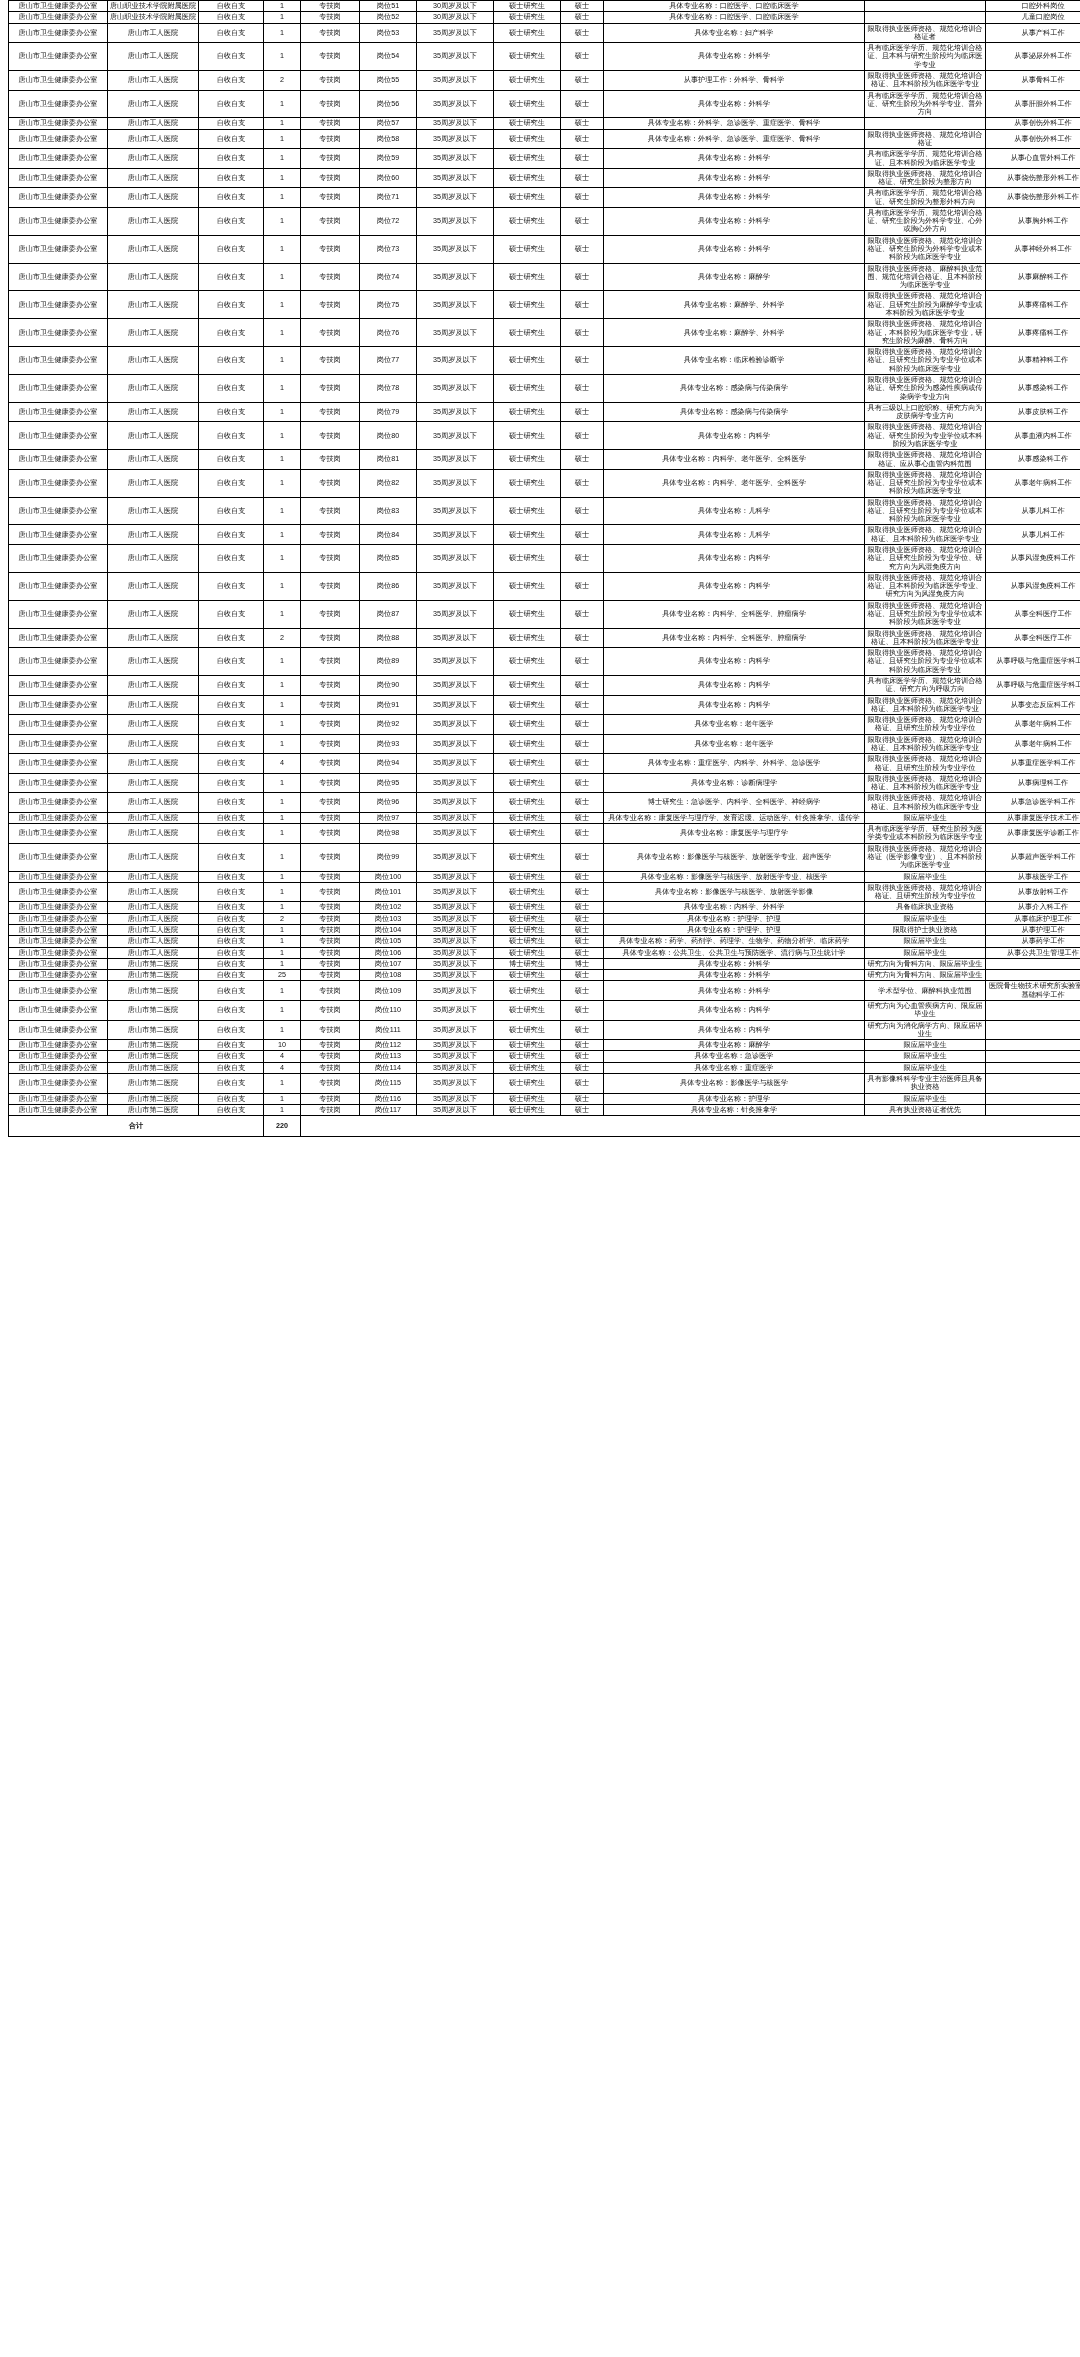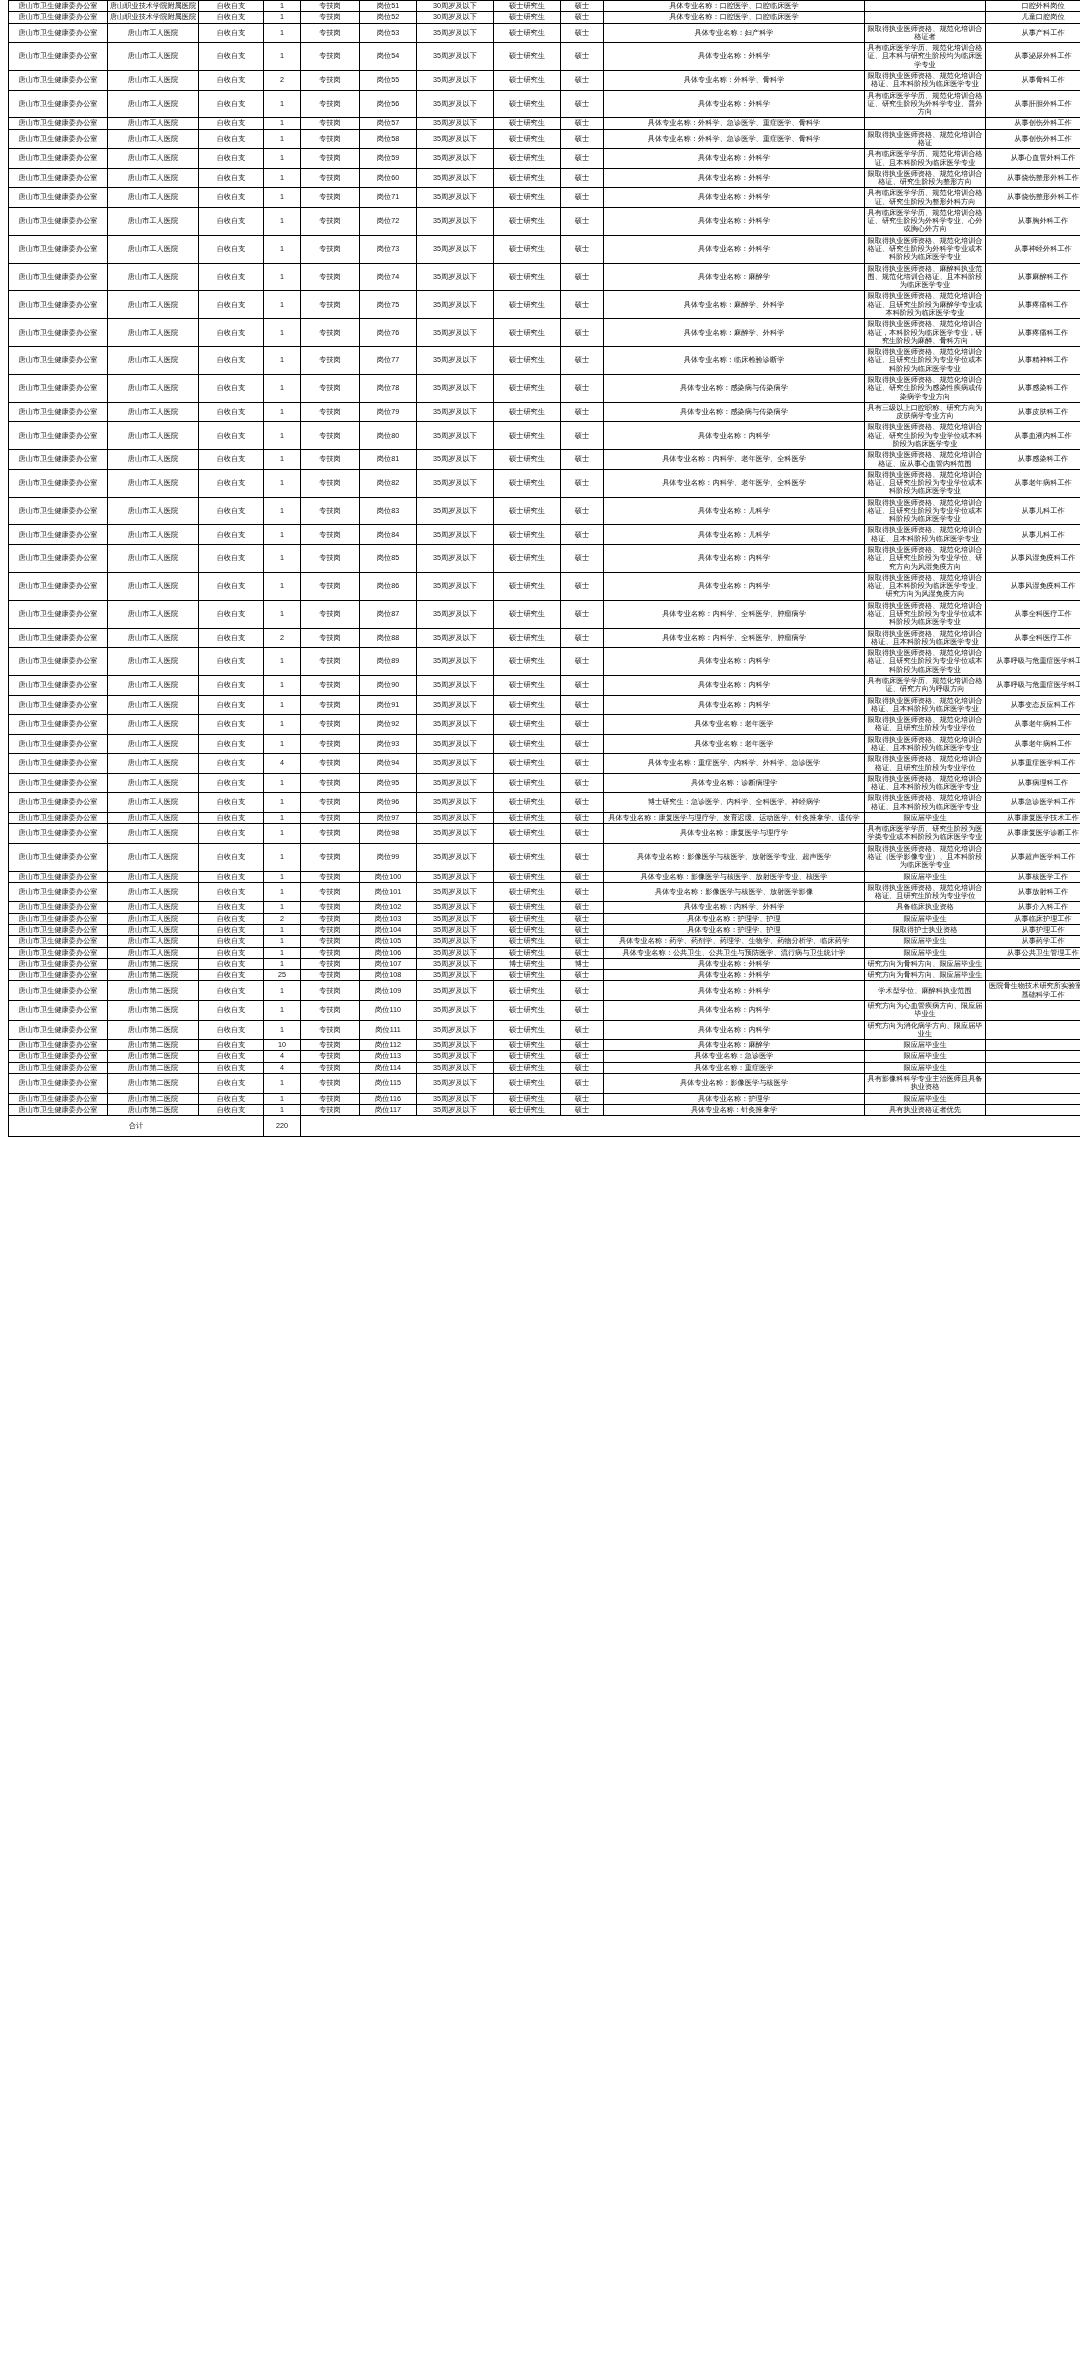--- a/index.html
+++ b/index.html
@@ -21,21 +21,21 @@
   td.c2{width:62px;}
   td.c3{width:34px;}
   td.c4{width:56px;}
   td.c5{width:54px;margin-top:32px;}
   td.c6{width:74px;}
   td.c7{width:64px;}
   td.c8{width:40px;}
   td.c9{width:258px;}
   td.c10{width:118px;margin-left:47px;}
   td.c11{width:112px;}
-  .total-row td{height:18px;font-size:8px;}
+  .total-row td{height:18px;font-size:8px;font-weight:bold;}
 </style>
 </head>
 <body>
 
 <div id="sheet">
   <table class="grid">
     <tbody id="tbody">
         <tr>
           <td class="c0">唐山市卫生健康委办公室</td>
           <td class="c1">唐山职业技术学院附属医院</td>
@@ -95,21 +95,21 @@
         <tr>
           <td class="c0">唐山市卫生健康委办公室</td>
           <td class="c1">唐山市工人医院</td>
           <td class="c2">自收自支</td>
           <td class="c3">2</td>
           <td class="c4">专技岗</td>
           <td class="c5">岗位55</td>
           <td class="c6">35周岁及以下</td>
           <td class="c7">硕士研究生</td>
           <td class="c8">硕士</td>
-          <td class="c9">具体专业名称：外科学、骨科学</td>
+          <td class="c9">从事护理工作：外科学、骨科学</td>
           <td class="c10">限取得执业医师资格、规范化培训合格证、且本科阶段为临床医学专业</td>
           <td class="c11">从事骨科工作</td>
         </tr>
         <tr>
           <td class="c0">唐山市卫生健康委办公室</td>
           <td class="c1">唐山市工人医院</td>
           <td class="c2">自收自支</td>
           <td class="c3">1</td>
           <td class="c4">专技岗</td>
           <td class="c5">岗位56</td>

